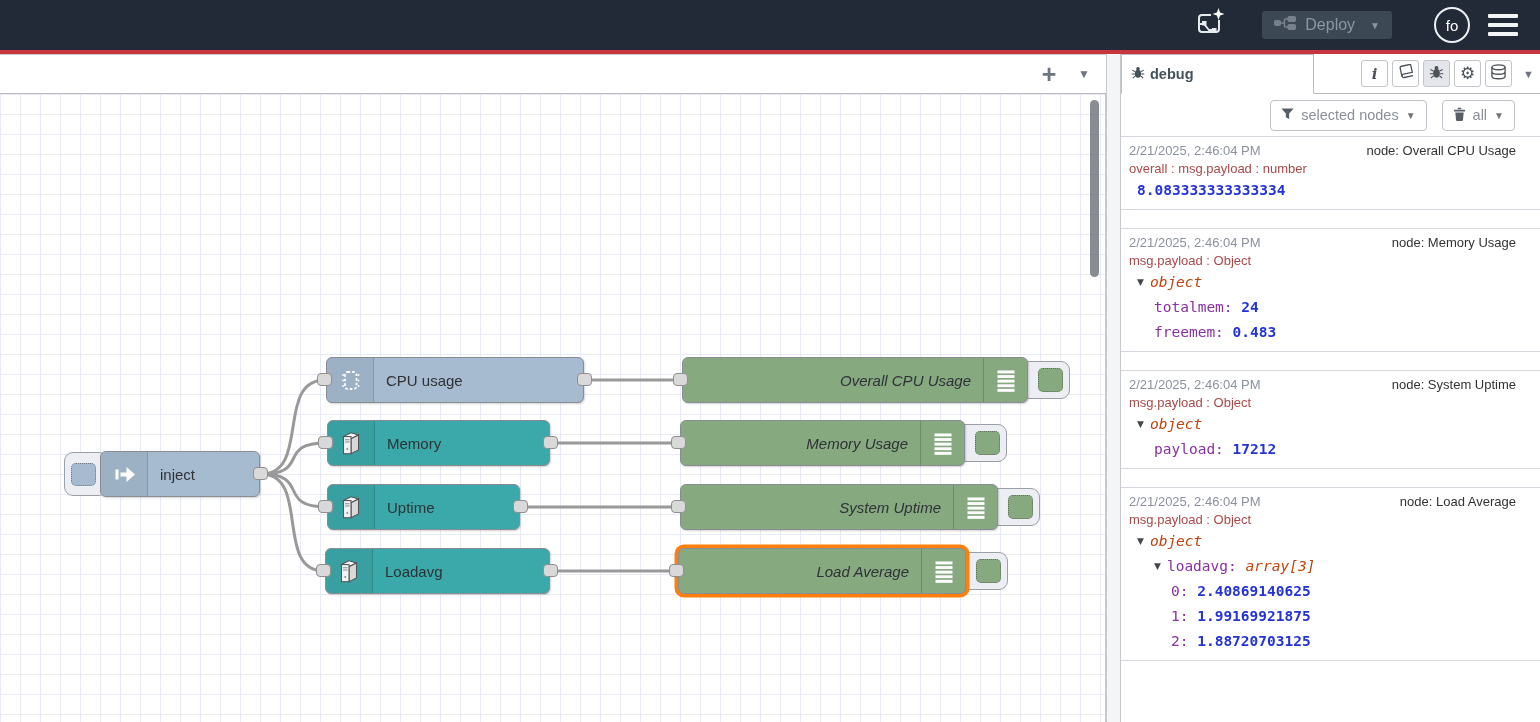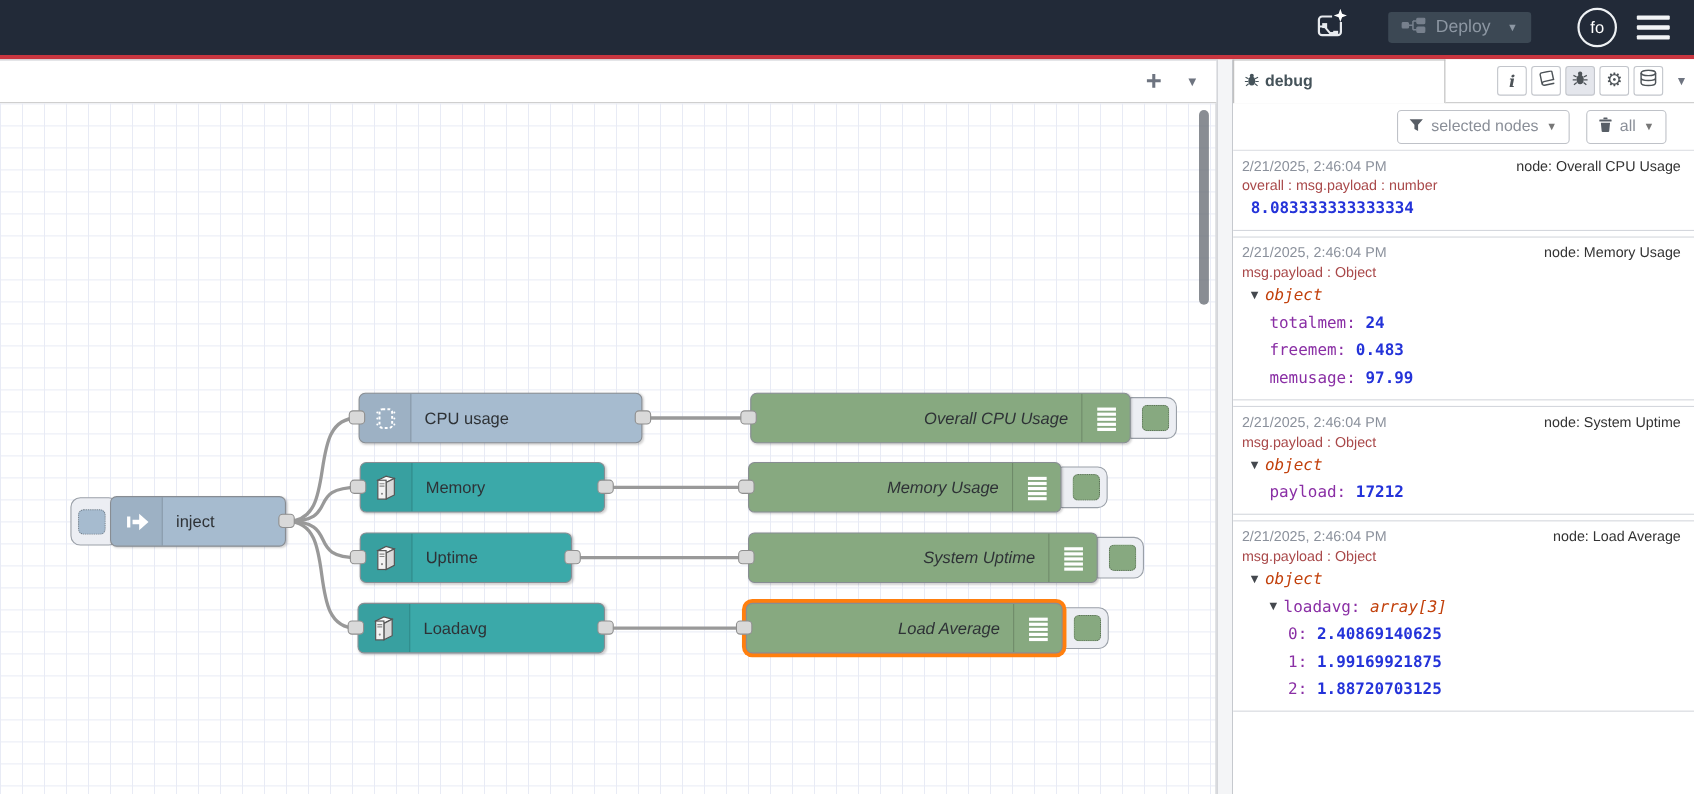--- a/index.html
+++ b/index.html
@@ -76,21 +76,21 @@
   .sb-caret { color:#6e7480; font-size:11px; margin-left:7px; cursor:pointer; }
 
   .sb-toolbar { position:absolute; left:0; top:40px; width:419px; height:42px; display:flex;
                 align-items:center; justify-content:flex-end; gap:15px; padding-right:25px; background:#fff; }
   .drop { height:31px; border:1px solid #bfc2c8; border-radius:4px; background:#fff; display:flex;
           align-items:center; gap:7px; padding:0 10px; color:#8a8f98; font-size:14.5px; cursor:pointer; }
   .drop .dc { font-size:10px; color:#777; }
 
   .sb-msgs { position:absolute; left:0; top:82px; width:419px; bottom:0; overflow:hidden; background:#fff; }
   .msg { background:#fff; border-top:1px solid #d4d7dd; border-bottom:1px solid #d4d7dd;
-         margin-bottom:5px; padding:5px 12px 6px 8px; }
+         margin-bottom:18px; padding:5px 24px 6px 8px; }
   .m-meta { display:flex; justify-content:space-between; font-size:13px; line-height:18px; }
   .m-ts { color:#8b919c; } .m-src { color:#333; }
   .m-path { font-size:13px; line-height:18px; color:#a9494a; }
   .mrow { font-family:"DejaVu Sans Mono",monospace; font-size:14.5px; line-height:25px; white-space:nowrap; }
   .seg-key { color:#8a2fa5; font-weight:400; }
   .seg-number { color:#2433d9; font-weight:700; }
   .seg-type { color:#c2410c; font-style:italic; }
   .seg-caret { color:#44484e; font-size:9px; vertical-align:2px; margin-right:6px;
                font-family:"DejaVu Sans",sans-serif; cursor:pointer; }
 </style>
@@ -397,21 +397,20 @@
       </div>
       <div class="msg">
         <div class="m-meta">
              <span class="m-ts">2/21/2025, 2:46:04 PM</span>
              <span class="m-src">node: Memory Usage</span>
            </div>
            <div class="m-path">msg.payload : Object</div>
         <div class="mrow" style="padding-left:8px"><span class="seg-caret">▼</span><span class="seg-type">object</span></div>
         <div class="mrow" style="padding-left:25px"><span class="seg-key">totalmem: </span><span class="seg-number">24</span></div>
         <div class="mrow" style="padding-left:25px"><span class="seg-key">freemem: </span><span class="seg-number">0.483</span></div>
-        <div class="mrow" style="padding-left:25px"><span class="seg-key">memusage: </span><span class="seg-number">97.99</span></div>
       </div>
       <div class="msg">
         <div class="m-meta">
              <span class="m-ts">2/21/2025, 2:46:04 PM</span>
              <span class="m-src">node: System Uptime</span>
            </div>
            <div class="m-path">msg.payload : Object</div>
         <div class="mrow" style="padding-left:8px"><span class="seg-caret">▼</span><span class="seg-type">object</span></div>
         <div class="mrow" style="padding-left:25px"><span class="seg-key">payload: </span><span class="seg-number">17212</span></div>
       </div>

